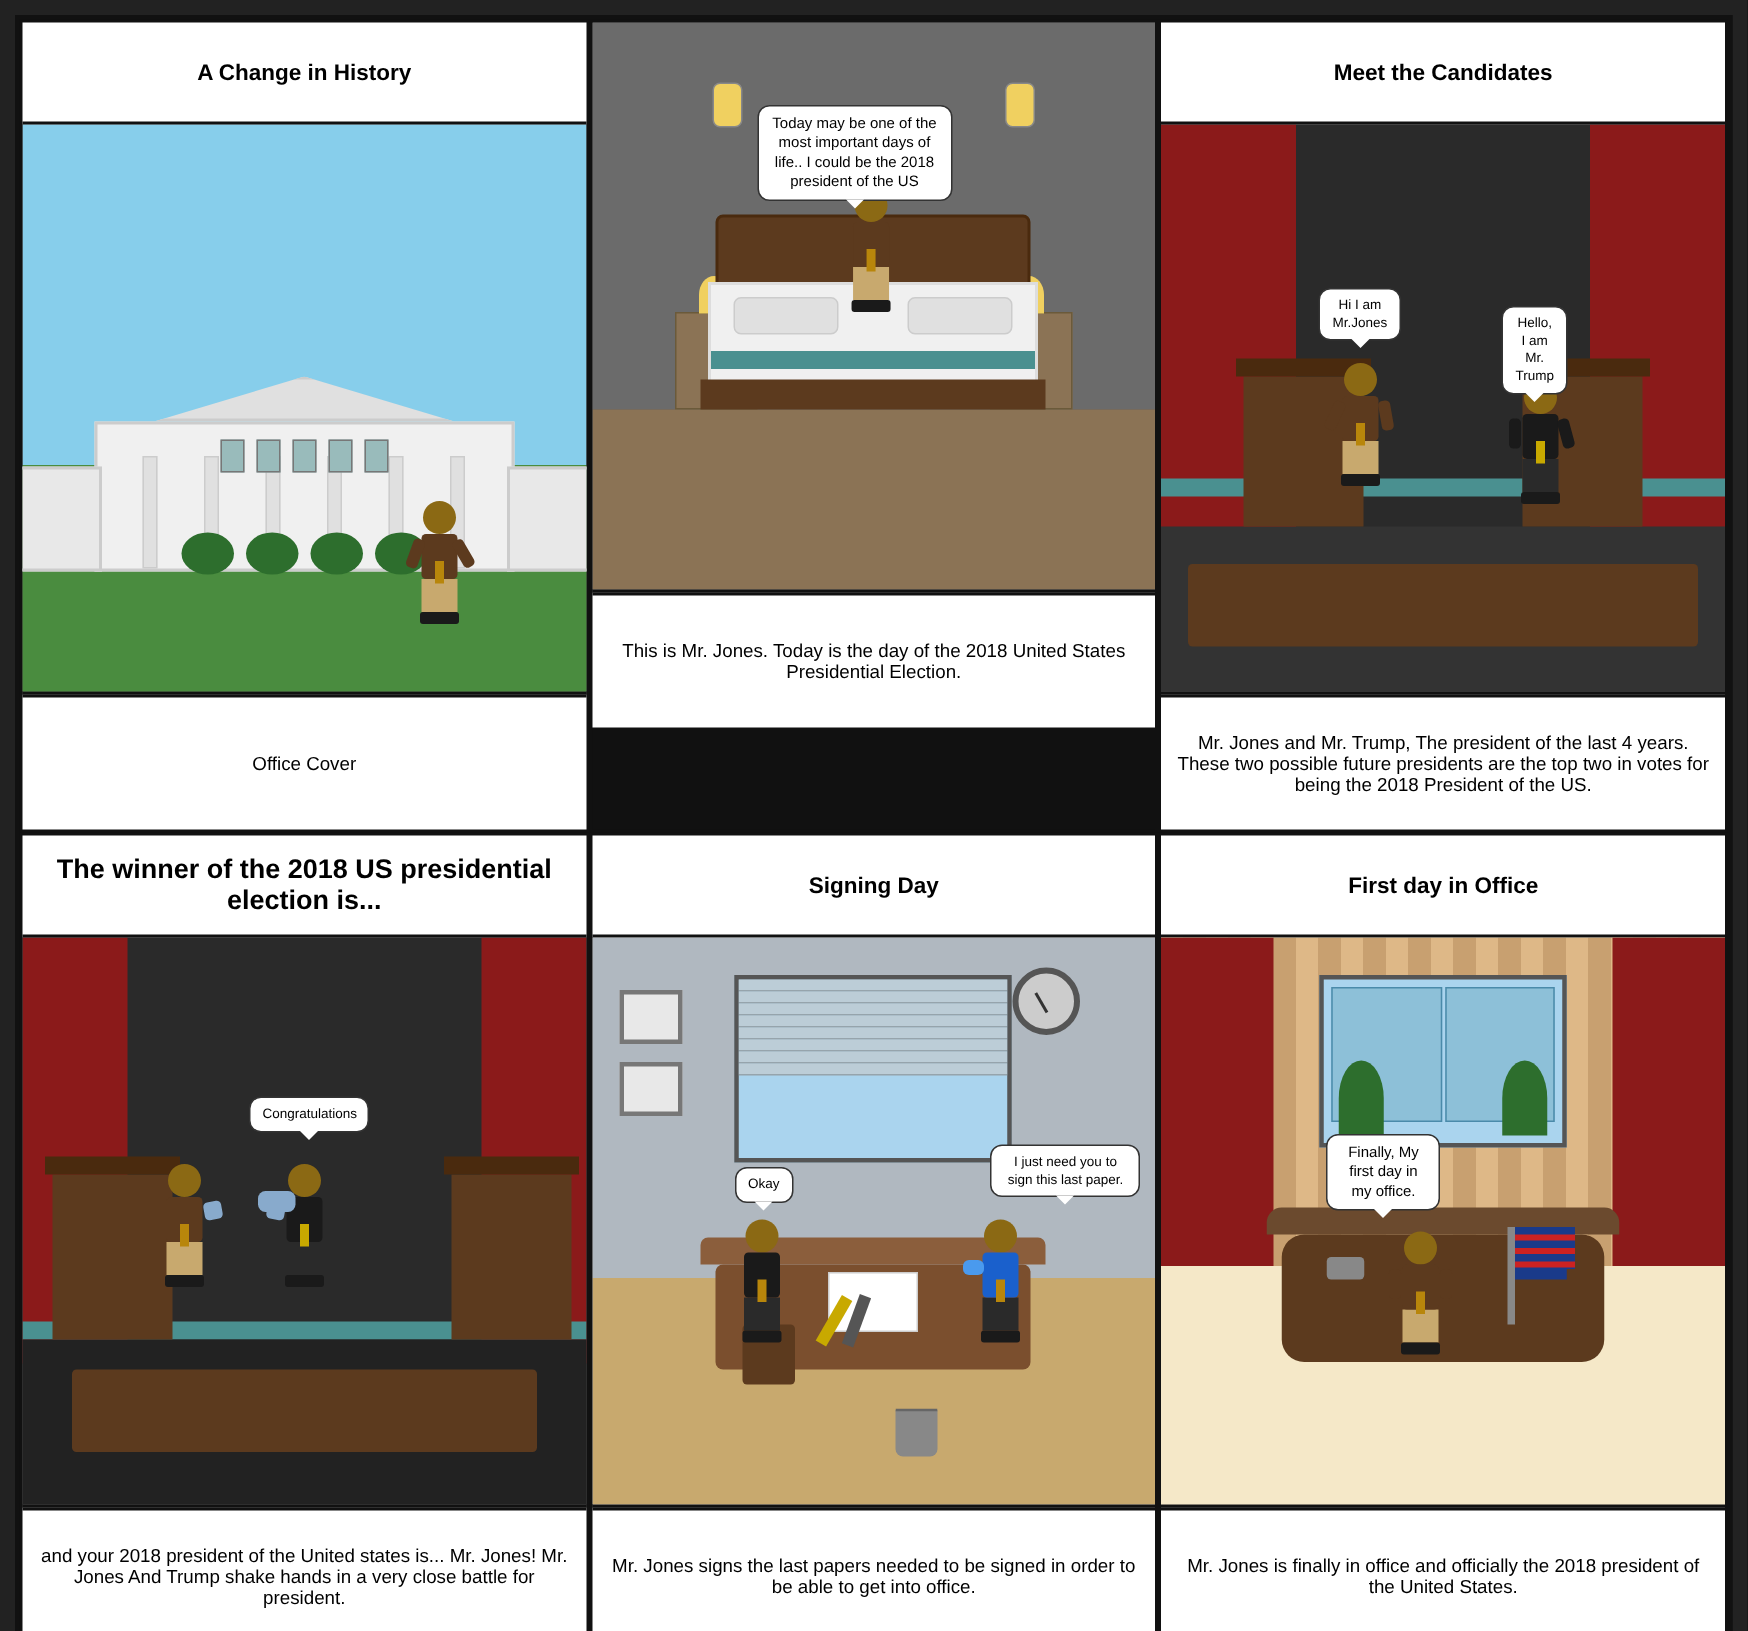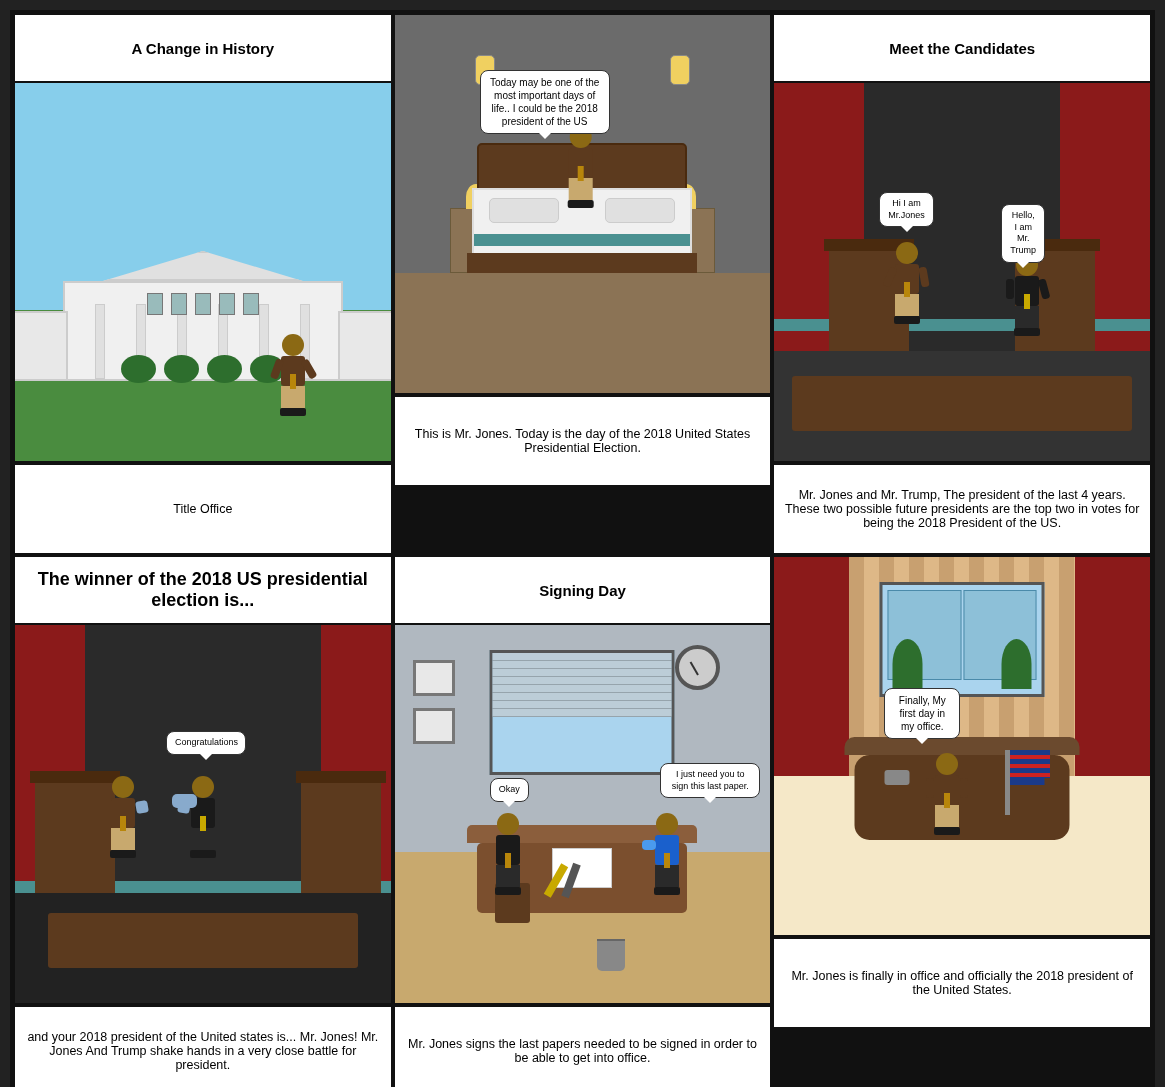--- a/index.html
+++ b/index.html
@@ -194,21 +194,21 @@
             <div class="f-body-suit"></div>
             <div class="tie"></div>
             <div style="position:absolute;top:3px;left:-7px;width:8px;height:20px;background:#5c3a1e;border-radius:3px;transform:rotate(20deg);"></div>
             <div style="position:absolute;top:3px;right:-7px;width:8px;height:20px;background:#5c3a1e;border-radius:3px;transform:rotate(-30deg);"></div>
           </div>
           <div class="f-pants-tan"></div>
           <div class="f-shoes"></div>
         </div>
       </div>
     </div>
-    <div class="panel-caption">Title Office</div>
+    <div class="panel-caption">Office Cover</div>
   </div>
 
   <div class="panel-group">
     <div class="panel-image">
       <div class="img-bedroom">
         <div class="bedroom-wall"></div>
         <div class="bedroom-floor"></div>
 
         <div style="position:absolute;top:40px;left:80px;width:20px;height:30px;background:#f0d060;border-radius:5px;border:1px solid #888;"></div>
         <div style="position:absolute;top:40px;right:80px;width:20px;height:30px;background:#f0d060;border-radius:5px;border:1px solid #888;"></div>
@@ -234,21 +234,21 @@
         <div style="position:absolute;bottom:185px;left:50%;transform:translateX(-55%);">
           <div class="f-head"></div>
           <div style="position:relative;">
             <div class="f-body-suit"></div>
             <div class="tie"></div>
           </div>
           <div class="f-pants-tan"></div>
           <div class="f-shoes"></div>
         </div>
 
-        <div class="speech-bubble" style="top:55px;left:85px;max-width:130px;font-size:10px;">Today may be one of the most important days of life.. I could be the 2018 president of the US</div>
+        <div class="speech-bubble" style="top:55px;left:110px;max-width:130px;font-size:10px;">Today may be one of the most important days of life.. I could be the 2018 president of the US</div>
       </div>
     </div>
     <div class="panel-caption">This is Mr. Jones. Today is the day of the 2018 United States Presidential Election.</div>
   </div>
 
   <div class="panel-group">
     <div class="panel-title">Meet the Candidates</div>
     <div class="panel-image">
       <div class="img-debate">
 
@@ -416,20 +416,21 @@
           <div class="f-shoes"></div>
 
           <div class="speech-bubble" style="top:-50px;left:20px;font-size:9px;max-width:100px;left:auto;right:-80px;">I just need you to sign this last paper.</div>
         </div>
       </div>
     </div>
     <div class="panel-caption">Mr. Jones signs the last papers needed to be signed in order to be able to get into office.</div>
   </div>
 
   <div class="panel-group">
+    <div class="panel-title">First day in Office</div>
     <div class="panel-image">
       <div class="img-oval">
 
         <div style="position:absolute;top:0;width:100%;height:58%;background:repeating-linear-gradient(90deg, #deb887 0px, #deb887 15px, #c8a070 15px, #c8a070 30px);"></div>
 
         <div style="position:absolute;left:0;top:0;width:75px;height:62%;background:#8B1a1a;"></div>
         <div style="position:absolute;right:0;top:0;width:75px;height:62%;background:#8B1a1a;"></div>
 
         <div style="position:absolute;top:25px;left:50%;transform:translateX(-50%);width:165px;height:115px;background:#aad4ee;border:3px solid #555;">
           <div style="display:flex;gap:2px;padding:5px;">

